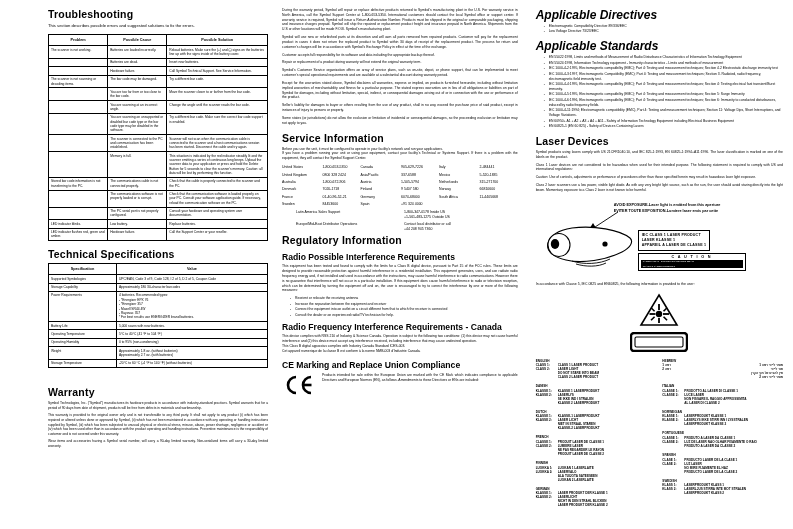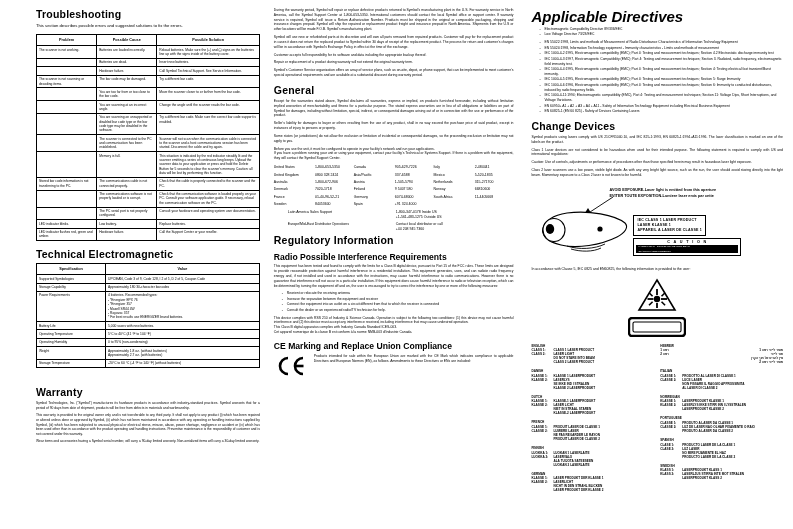--- a/index.html
+++ b/index.html
@@ -11,21 +11,21 @@
   body {
     width: 793px; height: 529px;
     font-family: "Liberation Sans", sans-serif;
     color: #000;
     overflow: hidden;
   }
   .page {
     width: 793px; height: 529px;
     position: relative;
     display: flex;
-    padding: 8px 6px 4px 12px;
+    padding: 8px 6px 4px 24px;
     gap: 0px;
   }
   .col {
     position: relative;
     height: 100%;
   }
   .col-left  { width: 258px; padding: 0 8px 0 24px; }
   .col-mid   { width: 254px; padding: 0 6px 0 6px; }
   .col-right { width: 270px; padding: 0 4px 0 12px; }
 
@@ -34,21 +34,21 @@
     font-weight: bold;
     margin: 0 0 3px 0;
     letter-spacing: 0.2px;
   }
   h2.sub {
     font-size: 8.6px;
     font-weight: bold;
     margin: 6px 0 2px 0;
   }
   h2.sub-i {
-    font-size: 15px;
+    font-size: 12px;
     font-weight: bold;
     font-style: italic;
     margin: 5px 0 2px 0;
   }
   p.body {
     font-size: 3.4px;
     line-height: 1.42;
     margin: 0 0 3px 0;
     text-align: justify;
   }
@@ -309,21 +309,21 @@
             <td>Replace batteries.</td>
           </tr>
           <tr>
             <td>LED indicator flashes red, green and amber.</td>
             <td>Hardware failure.</td>
             <td>Call the Support Center or your reseller.</td>
           </tr>
         </tbody>
     </table>
 
-    <h1 class="sec" style="margin-top:7px">Technical Electromagnetic</h1>
+    <h1 class="sec" style="margin-top:7px">Technical Specifications</h1>
     <table class="grid tbl-spec">
       <colgroup>
           <col class="c1">
           <col class="c2">
         </colgroup>
       <thead>
         <tr>
           <th>Specification</th>
           <th>Value</th>
         </tr>
@@ -381,27 +381,27 @@
   <div class="col col-mid">
 
     <div>
         <p class="body">During the warranty period, Symbol will repair or replace defective products returned to Symbol's manufacturing plant in the U.S. For warranty service in North America, call the Symbol Support Center at 1-800-653-5350. International customers should contact the local Symbol office or support center. If warranty service is required, Symbol will issue a Return Authorization Number. Products must be shipped in the original or comparable packaging, shipping and insurance charges prepaid. Symbol will ship the repaired or replacement product freight and insurance prepaid in North America. Shipments from the U.S or other locations will be made F.O.B. Symbol's manufacturing plant.</p>
         <p class="body">Symbol will use new or refurbished parts at its discretion and will own all parts removed from repaired products. Customer will pay for the replacement product in cases it does not return the replaced product to Symbol within 30 days of receipt of the replacement product. The process for return and customer's charges will be in accordance with Symbol's Exchange Policy in effect at the time of the exchange.</p>
         <p class="body">Customer accepts full responsibility for its software and data including the appropriate backup thereof.</p>
         <p class="body">Repair or replacement of a product during warranty will not extend the original warranty term.</p>
         <p class="body">Symbol's Customer Service organization offers an array of service plans, such as on-site, depot, or phone support, that can be implemented to meet customer's special operational requirements and are available at a substantial discount during warranty period.</p>
       </div>
 
-    <h1 class="sec" style="margin-top:6px">General</h1>
     <div>
         <p class="body">Except for the warranties stated above, Symbol disclaims all warranties, express or implied, on products furnished hereunder, including without limitation implied warranties of merchantability and fitness for a particular purpose. The stated express warranties are in lieu of all obligations or liabilities on part of Symbol for damages, including without limitation, special, indirect, or consequential damages arising out of or in connection with the use or performance of the product.</p>
         <p class="body">Seller's liability for damages to buyer or others resulting from the use of any product, shall in no way exceed the purchase price of said product, except in instances of injury to persons or property.</p>
         <p class="body">Some states (or jurisdictions) do not allow the exclusion or limitation of incidental or consequential damages, so the proceeding exclusion or limitation may not apply to you.</p>
       </div>
 
+    <h1 class="sec" style="margin-top:6px">Service Information</h1>
     <p class="body" style="white-space:pre-line">Before you use the unit, it must be configured to operate in your facility's network and run your applications.
 If you have a problem running your unit or using your equipment, contact your facility's Technical or Systems Support. If there is a problem with the equipment, they will contact the Symbol Support Center.</p>
 
     <table class="phones">
       <tbody>
           <tr>
             <td class="name">United States</td>
             <td class="num">1-800-653-5350</td>
             <td class="name">Canada</td>
             <td class="num">905-629-7226</td>
@@ -467,20 +467,21 @@
 
     <h2 class="sub">Radio Possible Interference Requirements</h2>
     <p class="body">This equipment has been tested and found to comply with the limits for a Class B digital device, pursuant to Part 15 of the FCC rules. These limits are designed to provide reasonable protection against harmful interference in a residential installation. This equipment generates, uses, and can radiate radio frequency energy and, if not installed and used in accordance with the instructions, may cause harmful interference to radio communications. However there is no guarantee that interference will not occur in a particular installation. If this equipment does cause harmful interference to radio or television reception, which can be determined by turning the equipment off and on, the user is encouraged to try to correct the interference by one or more of the following measures:</p>
     <ul class="bul">
         <li>Reorient or relocate the receiving antenna</li>
         <li>Increase the separation between the equipment and receiver</li>
         <li>Connect the equipment into an outlet on a circuit different from that to which the receiver is connected</li>
         <li>Consult the dealer or an experienced radio/TV technician for help.</li>
       </ul>
 
+    <h2 class="sub" style="margin-top:5px">Radio Frequency Interference Requirements - Canada</h2>
     <p class="body" style="white-space:pre-line">This device complies with RSS 210 of Industry &amp; Science Canada. Operation is subject to the following two conditions: (1) this device may not cause harmful interference and (2) this device must accept any interference received, including interference that may cause undesired operation.
 This Class B digital apparatus complies with Industry Canada Standard ICES-003.
 Cet appareil numerique de la classe B est conform à la norme NMB-003 d'Industrie Canada.</p>
 
     <h2 class="sub" style="margin-top:6px">CE Marking and Replace Union Compliance</h2>
     <div class="ce-row">
       <div class="ce-mark">
         <svg width="32" height="20" viewBox="0 0 32 20">
           <path d="M14 2 A8 8 0 1 0 14 18" stroke="#000" stroke-width="2.6" fill="none"></path>
           <path d="M29 2 A8 8 0 1 0 29 18" stroke="#000" stroke-width="2.6" fill="none"></path>
@@ -494,34 +495,35 @@
   </div>
 
   <div class="col col-right">
 
     <h2 class="sub-i" style="margin-top:0">Applicable Directives</h2>
     <ul class="bul">
         <li>Electromagnetic Compatibility Directive 89/336/EEC</li>
         <li>Low Voltage Directive 73/23/EEC</li>
       </ul>
 
+    <h2 class="sub-i">Applicable Standards</h2>
     <ul class="bul">
         <li>EN 55022:1998, Limits and methods of Measurement of Radio Disturbance Characteristics of Information Technology Equipment</li>
         <li>EN 55024:1998, Information Technology equipment - Immunity characteristics - Limits and methods of measurement</li>
         <li>IEC 1000-4-2:1995, Electromagnetic compatibility (EMC); Part 4: Testing and measurement techniques; Section 4.2 Electrostatic discharge immunity test</li>
         <li>IEC 1000-4-3:1997, Electromagnetic Compatibility (EMC); Part 4: Testing and measurement techniques; Section 3. Radiated, radio frequency, electromagnetic field immunity test.</li>
         <li>IEC 1000-4-4:1995, Electromagnetic compatibility (EMC); Part 4: Testing and measurement techniques; Section 4: Testing electrical fast transient/Burst immunity.</li>
         <li>IEC 1000-4-5:1995, Electromagnetic compatibility (EMC); Part 4: Testing and measurement techniques; Section 5: Surge Immunity</li>
         <li>IEC 1000-4-6:1996, Electromagnetic compatibility (EMC); Part 4: Testing and measurement techniques; Section 6: Immunity to conducted disturbances, induced by radio frequency fields.</li>
         <li>IEC 1000-4-11:1994; Electromagnetic compatibility (EMC), Part 4: Testing and measurement techniques; Section 11: Voltage Dips, Short Interruptions, and Voltage Variations.</li>
         <li>EN 60950+ A1 + A2 + A3 + A4 + A11 - Safety of Information Technology Equipment including Electrical Business Equipment</li>
         <li>EN 60825-1 (EN 60 825) - Safety of Devices Containing Lasers</li>
       </ul>
 
-    <h1 class="sec" style="margin-top:6px">Change Devices</h1>
+    <h1 class="sec" style="margin-top:6px">Laser Devices</h1>
     <div>
         <p class="body">Symbol products using lasers comply with US 21CFR1040.10, and IEC 825-1:1993, EN 60825-1:1994+A11:1996. The laser classification is marked on one of the labels on the product.</p>
         <p class="body">Class 1 Laser devices are not considered to be hazardous when used for their intended purpose. The following statement is required to comply with US and international regulations:</p>
         <p class="body">Caution: Use of controls, adjustments or performance of procedures other than those specified herein may result in hazardous laser light exposure.</p>
         <p class="body">Class 2 laser scanners use a low power, visible light diode. As with any very bright light source, such as the sun, the user should avoid staring directly into the light beam. Momentary exposure to a Class 2 laser is not known to be harmful.</p>
       </div>
 
     <div class="laser-art">
       <div class="avoid-txt">
         <div>AVOID EXPOSURE-Laser light is emitted from this aperture</div>

